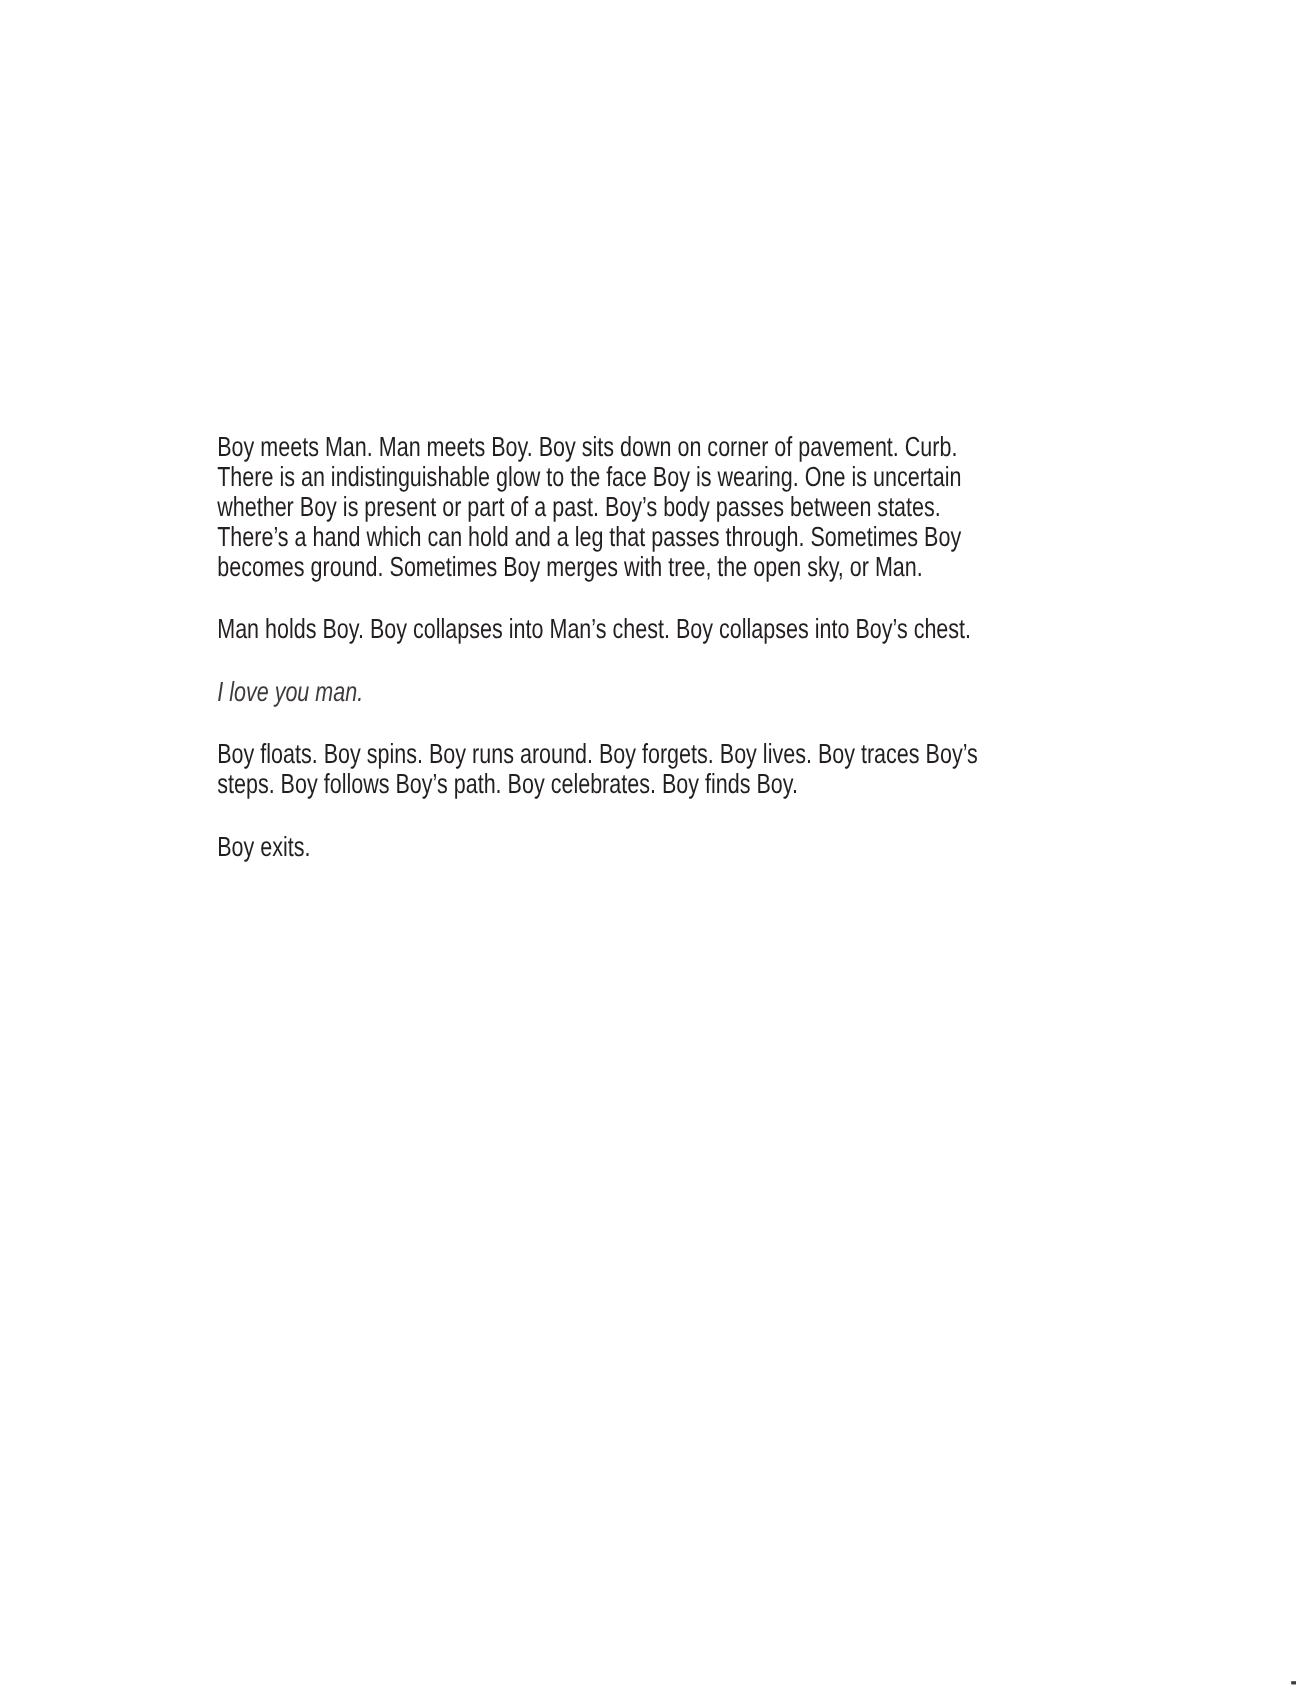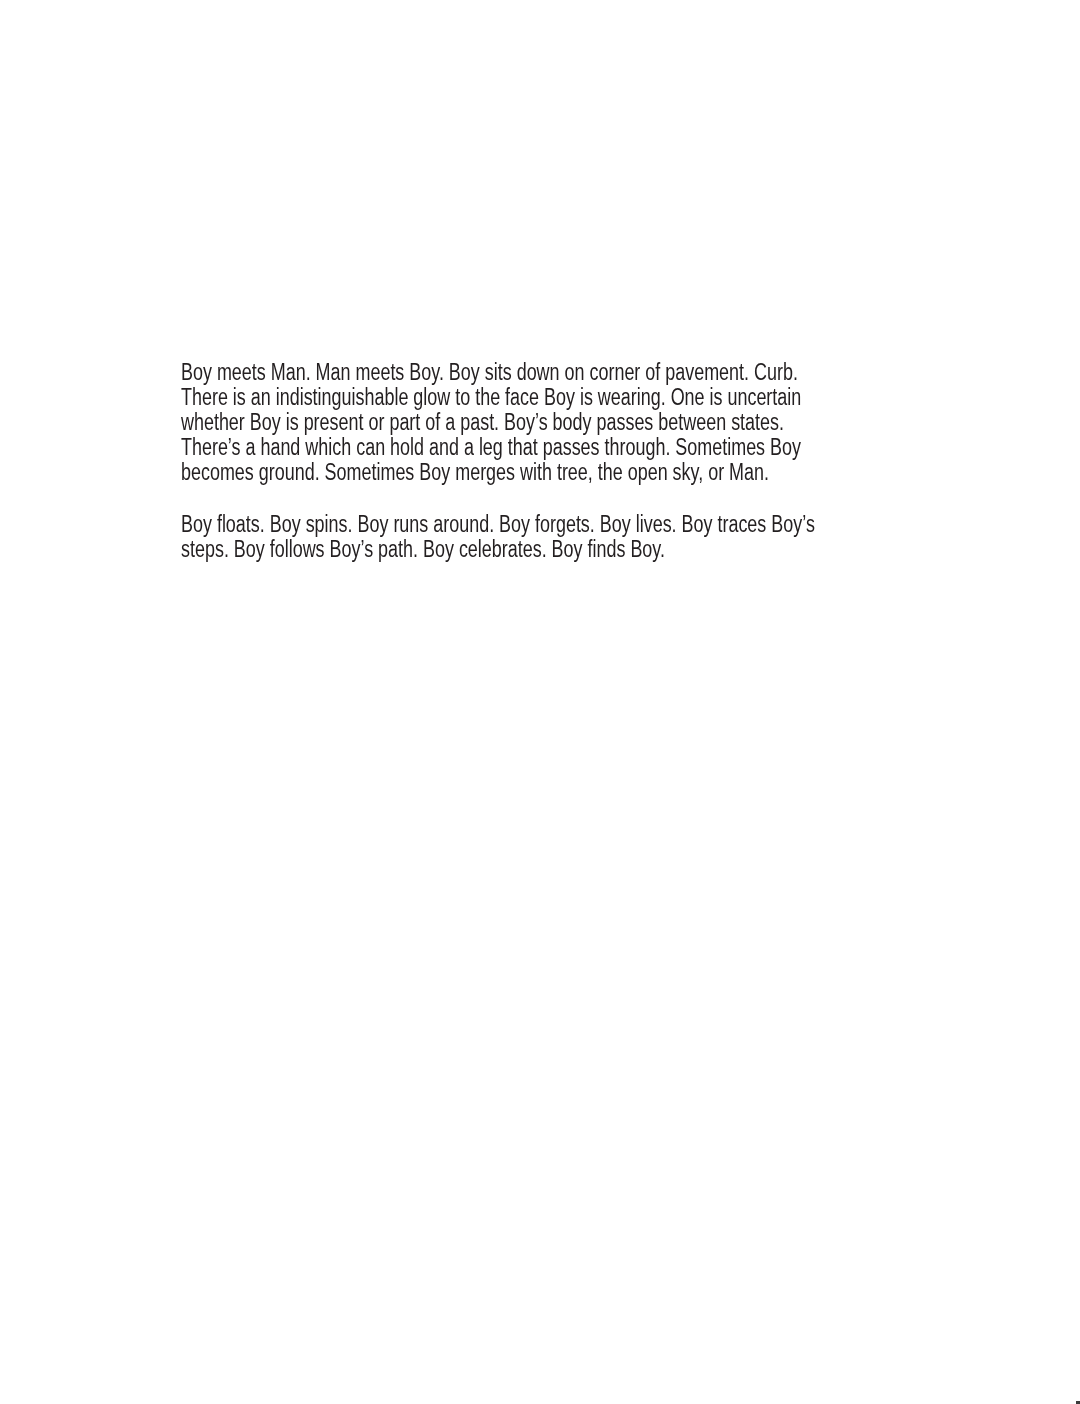--- a/index.html
+++ b/index.html
@@ -55,27 +55,36 @@
   <section class="poem">
 
     <div class="para">
       <div class="line">Boy meets Man. Man meets Boy. Boy sits down on corner of pavement. Curb.</div>
       <div class="line">There is an indistinguishable glow to the face Boy is wearing. One is uncertain</div>
       <div class="line">whether Boy is present or part of a past. Boy’s body passes between states.</div>
       <div class="line">There’s a hand which can hold and a leg that passes through. Sometimes Boy</div>
       <div class="line">becomes ground. Sometimes Boy merges with tree, the open sky, or Man.</div>
     </div>
 
+    <div class="para">
+      <div class="line">Man holds Boy. Boy collapses into Man’s chest. Boy collapses into Boy’s chest.</div>
+    </div>
 
+    <div class="para italic">
+      <div class="line">I love you man.</div>
+    </div>
 
 
     <div class="para">
       <div class="line">Boy floats. Boy spins. Boy runs around. Boy forgets. Boy lives. Boy traces Boy’s</div>
       <div class="line">steps. Boy follows Boy’s path. Boy celebrates. Boy finds Boy.</div>
     </div>
 
 
+    <div class="para">
+      <div class="line">Boy exits.</div>
+    </div>
 
 
   </section>
 
   <div class="corner-artifact"></div>
 </main>
 
 </body></html>

